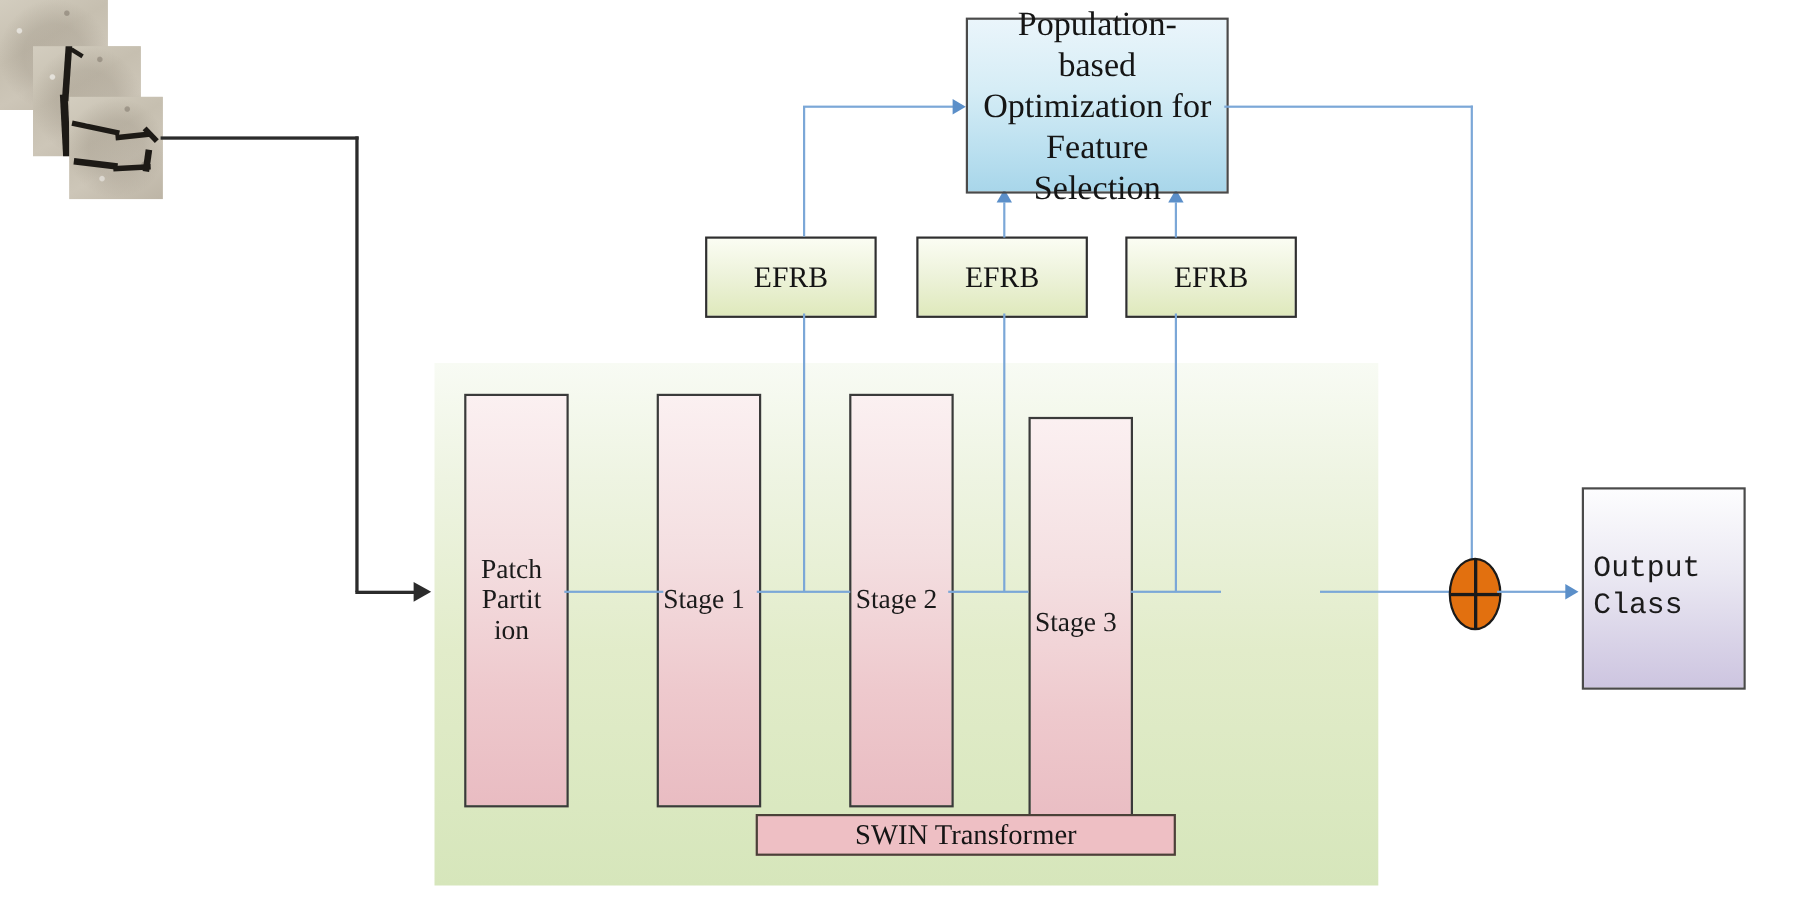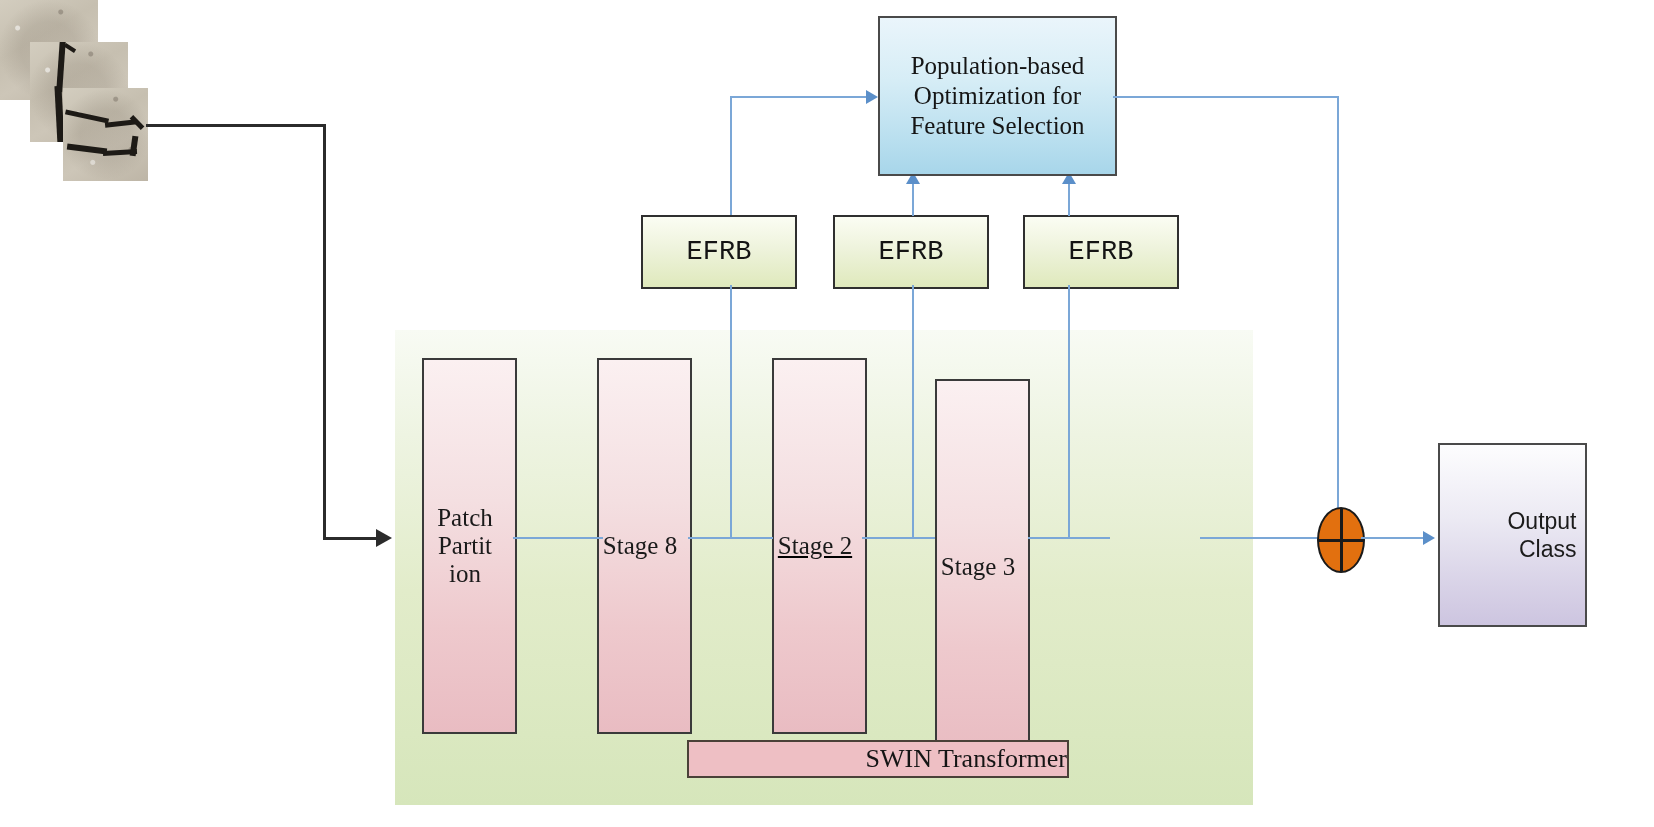--- a/index.html
+++ b/index.html
@@ -23,44 +23,44 @@
   
   #swin-container{position:absolute;left:395px;top:330px;width:858px;height:475px;
     background:linear-gradient(180deg,#f8fbf4 0%,#eef4e2 22%,#e2ecca 55%,#d6e6bb 100%);}
   .stage-box{position:absolute;top:28px;width:91px;height:372px;border:2px solid #3a3a3a;
     background:linear-gradient(180deg,#fbf0f1 0%,#f4dfe1 38%,#eec9cd 72%,#e9bcc2 100%);
     display:flex;align-items:center;justify-content:flex-start;}
   .stage-label{font-size:25px;color:#1a1a1a;line-height:1.12;text-align:center;
     width:82px;word-break:break-word;}
   #swin-label{position:absolute;left:292px;top:410px;width:378px;height:34px;
     border:2px solid #4a4138;background:#eebfc4;
-    display:flex;align-items:center;justify-content:flex-end;}
+    display:flex;align-items:center;justify-content:center;}
   #swin-label span{font-size:26px;color:#151515;}
 
   
   .efrb{position:absolute;top:215px;width:152px;height:70px;border:2px solid #2f2f2f;
     background:linear-gradient(180deg,#fbfdf3 0%,#eef3dc 45%,#dfe9bc 100%);
-    display:flex;align-items:center;justify-content:center;font-family:Liberation Mono, monospace;}
+    display:flex;align-items:center;justify-content:center;}
   .efrb span{font-size:27px;color:#141414;}
 
   
   #popbox{position:absolute;left:878px;top:16px;width:235px;height:156px;
     border:2px solid #4a4a4a;
     background:linear-gradient(180deg,#eaf5fb 0%,#d6edf6 40%,#b9dfef 78%,#a8d6ea 100%);
     display:flex;align-items:center;justify-content:center;}
-  #popbox span{font-size:25px;line-height:1.20;color:#151515;text-align:center;
+  #popbox span{font-size:31px;line-height:1.20;color:#151515;text-align:center;
     display:block;width:212px;}
 
   
   #outbox{position:absolute;left:1438px;top:443px;width:145px;height:180px;
     border:2px solid #4a4a4a;
     background:linear-gradient(180deg,#fdfdfe 0%,#ebe9f3 42%,#d8d2e7 78%,#cdc5e0 100%);
     display:flex;align-items:center;justify-content:center;}
-  #outbox span{font-family:Liberation Sans, sans-serif;font-size:23px;line-height:1.22;
-    color:#1b1b1b;text-align:right;display:block;width:128px;}
+  #outbox span{font-family:Liberation Mono, monospace;font-size:27px;line-height:1.22;
+    color:#1b1b1b;text-align:left;display:block;width:128px;}
 
   
   #sumnode{position:absolute;left:1317px;top:507px;width:44px;height:62px;
     border-radius:50%;background:#e2700f;border:2px solid #1a1a1a;}
   #sumnode .hbar{position:absolute;left:0;top:50%;width:100%;height:3px;
     margin-top:-1.5px;background:#1a1a1a;}
   #sumnode .vbar{position:absolute;top:0;left:50%;height:100%;width:3px;
     margin-left:-1.5px;background:#1a1a1a;}
 
   
@@ -108,23 +108,23 @@
   <div class="blk blkv" style="left:323px;top:124px;height:414px;"></div>
   <div class="blk blkh" style="left:323px;top:537px;width:55px;"></div>
   <div class="arrow-r-blk" style="left:376px;top:529px;"></div>
 
   <div id="swin-container">
 
     <div class="stage-box" style="left:27px;">
       <span class="stage-label">Patch Partit ion</span>
     </div>
     <div class="stage-box" style="left:202px;">
-      <span class="stage-label">Stage 8</span>
+      <span class="stage-label">Stage 1</span>
     </div>
-    <div class="stage-box" style="left:377px;text-decoration:underline;">
+    <div class="stage-box" style="left:377px;">
       <span class="stage-label">Stage 2</span>
     </div>
     <div class="stage-box" style="left:540px;margin-top:21px;">
       <span class="stage-label">Stage 3</span>
     </div>
 
     <div id="swin-label">
       <span>SWIN Transformer</span>
     </div>
   </div>

